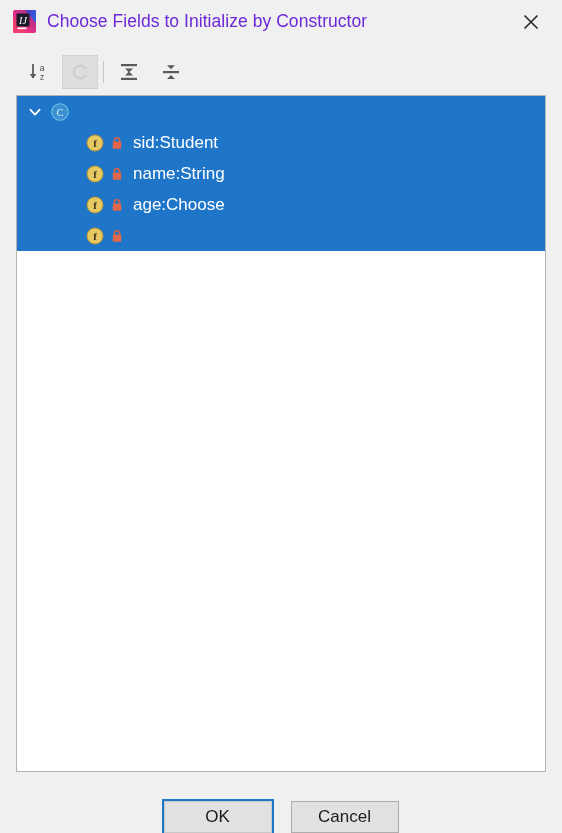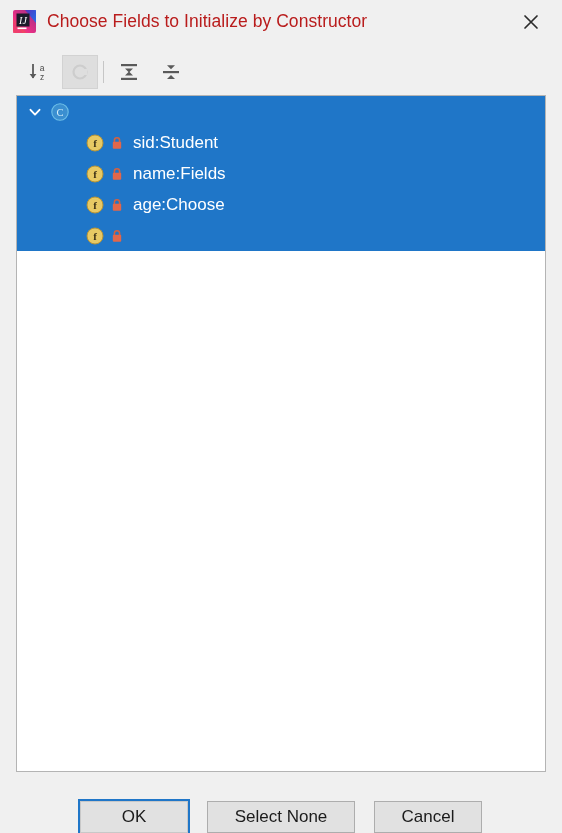--- a/index.html
+++ b/index.html
@@ -33,21 +33,21 @@
   }
   #app-logo {
     position: absolute;
     left: 12px; top: 9px;
     width: 25px; height: 25px;
   }
   #title-text {
     position: absolute;
     left: 47px; top: 9px;
     font-size: 17.5px;
-    color: #b91c1c;
+    color: #6d28d9;
     letter-spacing: 0.05px;
     white-space: nowrap;
     line-height: 25px;
   }
   #close-button {
     position: absolute;
     right: 16px; top: 7px;
     width: 30px; height: 30px;
     display: flex;
     align-items: center;
@@ -303,21 +303,21 @@
             <circle cx="9" cy="9" r="8" fill="none" stroke="#b79436" stroke-width="1"></circle>
             <text x="9" y="12.8" font-family="'Liberation Serif', serif" font-size="11" font-weight="bold" fill="#3d3218" text-anchor="middle">f</text>
           </svg>
         </span>
         <span class="lock-slot">
           <svg width="12" height="14" viewBox="0 0 12 14">
             <path d="M3.4 6 L3.4 4.4 A2.6 2.6 0 0 1 8.6 4.4 L8.6 6" stroke="#d4613f" stroke-width="1.6" fill="none"></path>
             <rect x="1.8" y="5.8" width="8.4" height="7" rx="1" fill="#e2674a"></rect>
           </svg>
         </span>
-        <span class="node-label">name:Fields</span>
+        <span class="node-label">name:String</span>
       </div>
 
       <div class="tree-row child">
         <span class="icon-slot">
           <svg width="18" height="18" viewBox="0 0 18 18">
             <circle cx="9" cy="9" r="8" fill="#e7c964"></circle>
             <circle cx="9" cy="9" r="8" fill="none" stroke="#b79436" stroke-width="1"></circle>
             <text x="9" y="12.8" font-family="'Liberation Serif', serif" font-size="11" font-weight="bold" fill="#3d3218" text-anchor="middle">f</text>
           </svg>
         </span>
@@ -344,17 +344,16 @@
             <rect x="1.8" y="5.8" width="8.4" height="7" rx="1" fill="#e2674a"></rect>
           </svg>
         </span>
       </div>
 
     </div>
   </div>
 
   <div id="button-bar">
     <button class="dlg-btn default">OK</button>
-    <button class="dlg-btn wide">Select None</button>
     <button class="dlg-btn">Cancel</button>
   </div>
 
 </div>
 
 </body></html>

